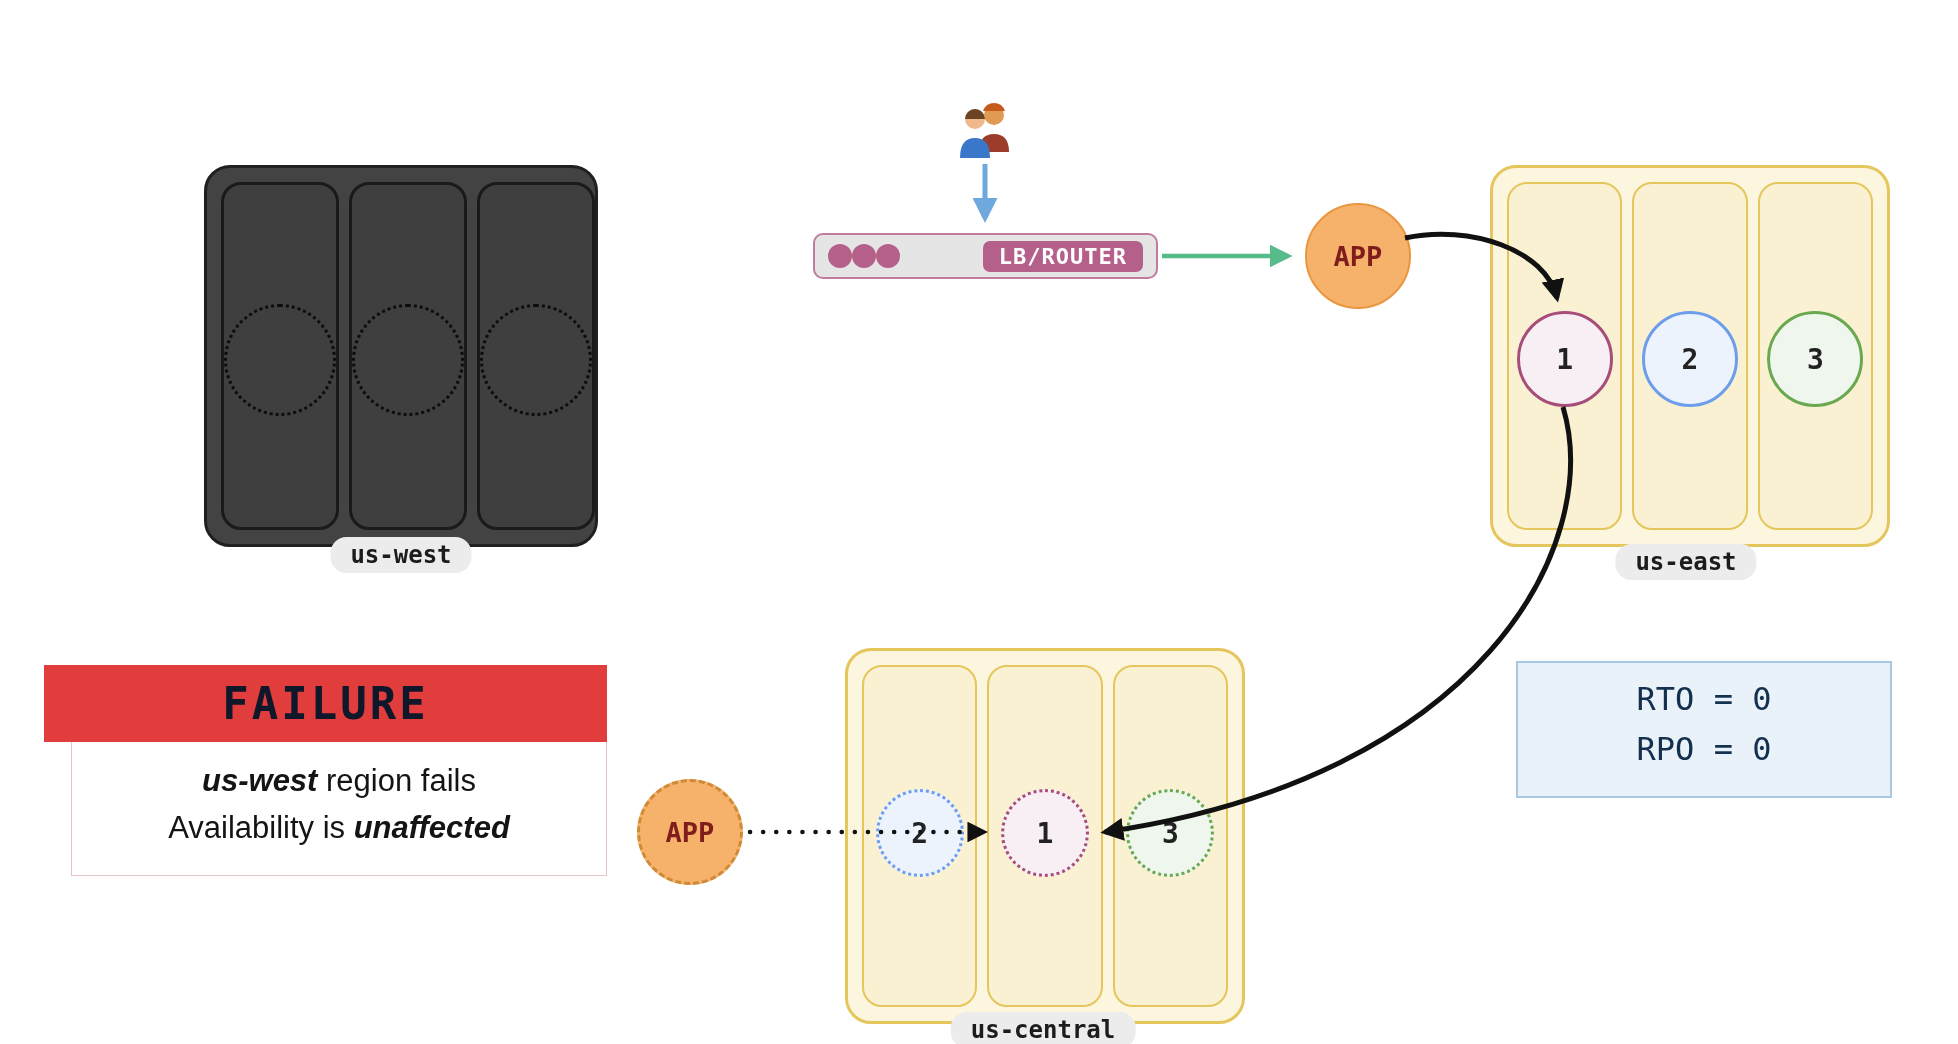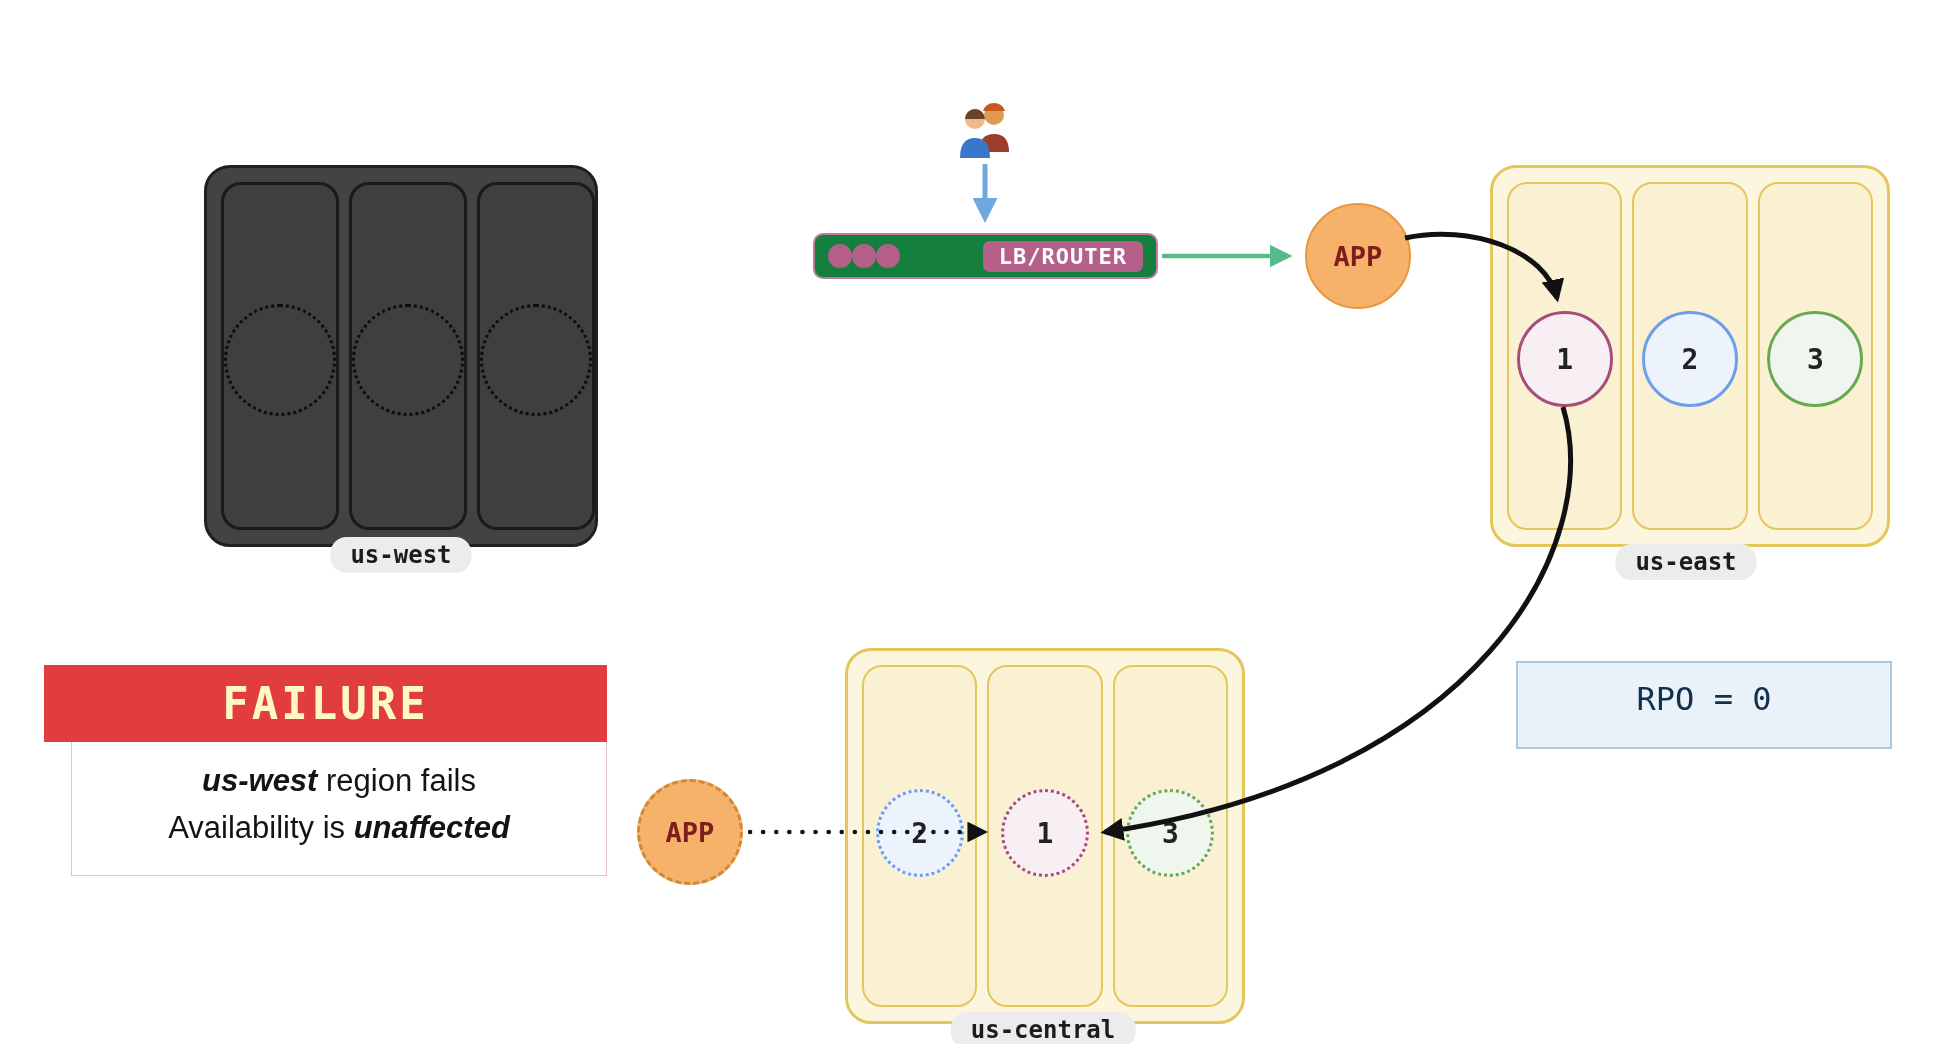--- a/index.html
+++ b/index.html
@@ -40,21 +40,21 @@
   .pill {
     position:absolute; transform:translateX(-50%);
     background:#ececec; border-radius:16px; padding:4px 20px;
     font:700 24px "DejaVu Sans Mono", monospace; color:#1c1c1c;
     white-space:nowrap; z-index:4;
   }
 
   
   .lb {
     position:absolute; left:813px; top:233px; width:345px; height:46px;
-    background:#15803d; border:2.5px solid #c27ba0; border-radius:10px;
+    background:#e5e5e5; border:2.5px solid #c27ba0; border-radius:10px;
     display:flex; align-items:center; gap:0; padding:0 13px;
     box-sizing:border-box;
     justify-content:space-between;
   }
   .lb-dot { width:24px; height:24px; border-radius:50%; background:#b5608a; }
   .lb-badge {
     margin-left:auto; background:#b5608a; color:#ffffff; border-radius:7px;
     padding:3px 16px; font:700 22px "DejaVu Sans Mono", monospace;
     letter-spacing:1px;
   }
@@ -68,21 +68,21 @@
     z-index:3;
   }
   .app-circle.solid  { border:2.5px solid #e9973e; }
   .app-circle.dashed { border:3.5px dashed #cf8a33; }
 
   
   .failure-card { position:absolute; left:44px; top:665px; width:563px; }
   .failure-head {
     background:#e23d3d; height:77px; display:flex; align-items:center;
     justify-content:center; font:700 44px "DejaVu Sans Mono", monospace;
-    color:#fef9c3; letter-spacing:3px;
+    color:#0f172a; letter-spacing:3px;
   }
   .failure-body {
     background:#ffffff; border:1px solid #e6c3c3; border-top:none;
     padding:16px 10px 24px; text-align:center;
     font:400 31px "Liberation Sans", sans-serif; color:#141414;margin-left:27px;
   }
   .f-line { line-height:1.5; }
   .f-line em { font-style:italic; font-weight:700; }
   .f-line strong { font-weight:700;font-style:italic; }
 
@@ -178,20 +178,21 @@
   <div class="failure-card">
     <div class="failure-head">FAILURE</div>
     <div class="failure-body">
       <div class="f-line"><em>us-west</em><span> region fails</span></div>
       <div class="f-line"><span>Availability is </span><strong>unaffected</strong></div>
     </div>
   </div>
 
   <div class="res-card">
     <div class="res-body">
+      <div class="res-line">RTO = 0</div>
       <div class="res-line">RPO = 0</div>
     </div>
   </div>
 
   <svg class="arrows" viewBox="0 0 1958 1044">
     <defs>
       <marker id="ah-black" viewBox="0 0 10 10" refX="8" refY="5" markerWidth="4.6" markerHeight="4.6" orient="auto-start-reverse">
         <path d="M0 0 L10 5 L0 10 z" fill="#111111"></path>
       </marker>
       <marker id="ah-green" viewBox="0 0 10 10" refX="8" refY="5" markerWidth="5" markerHeight="5" orient="auto-start-reverse">

